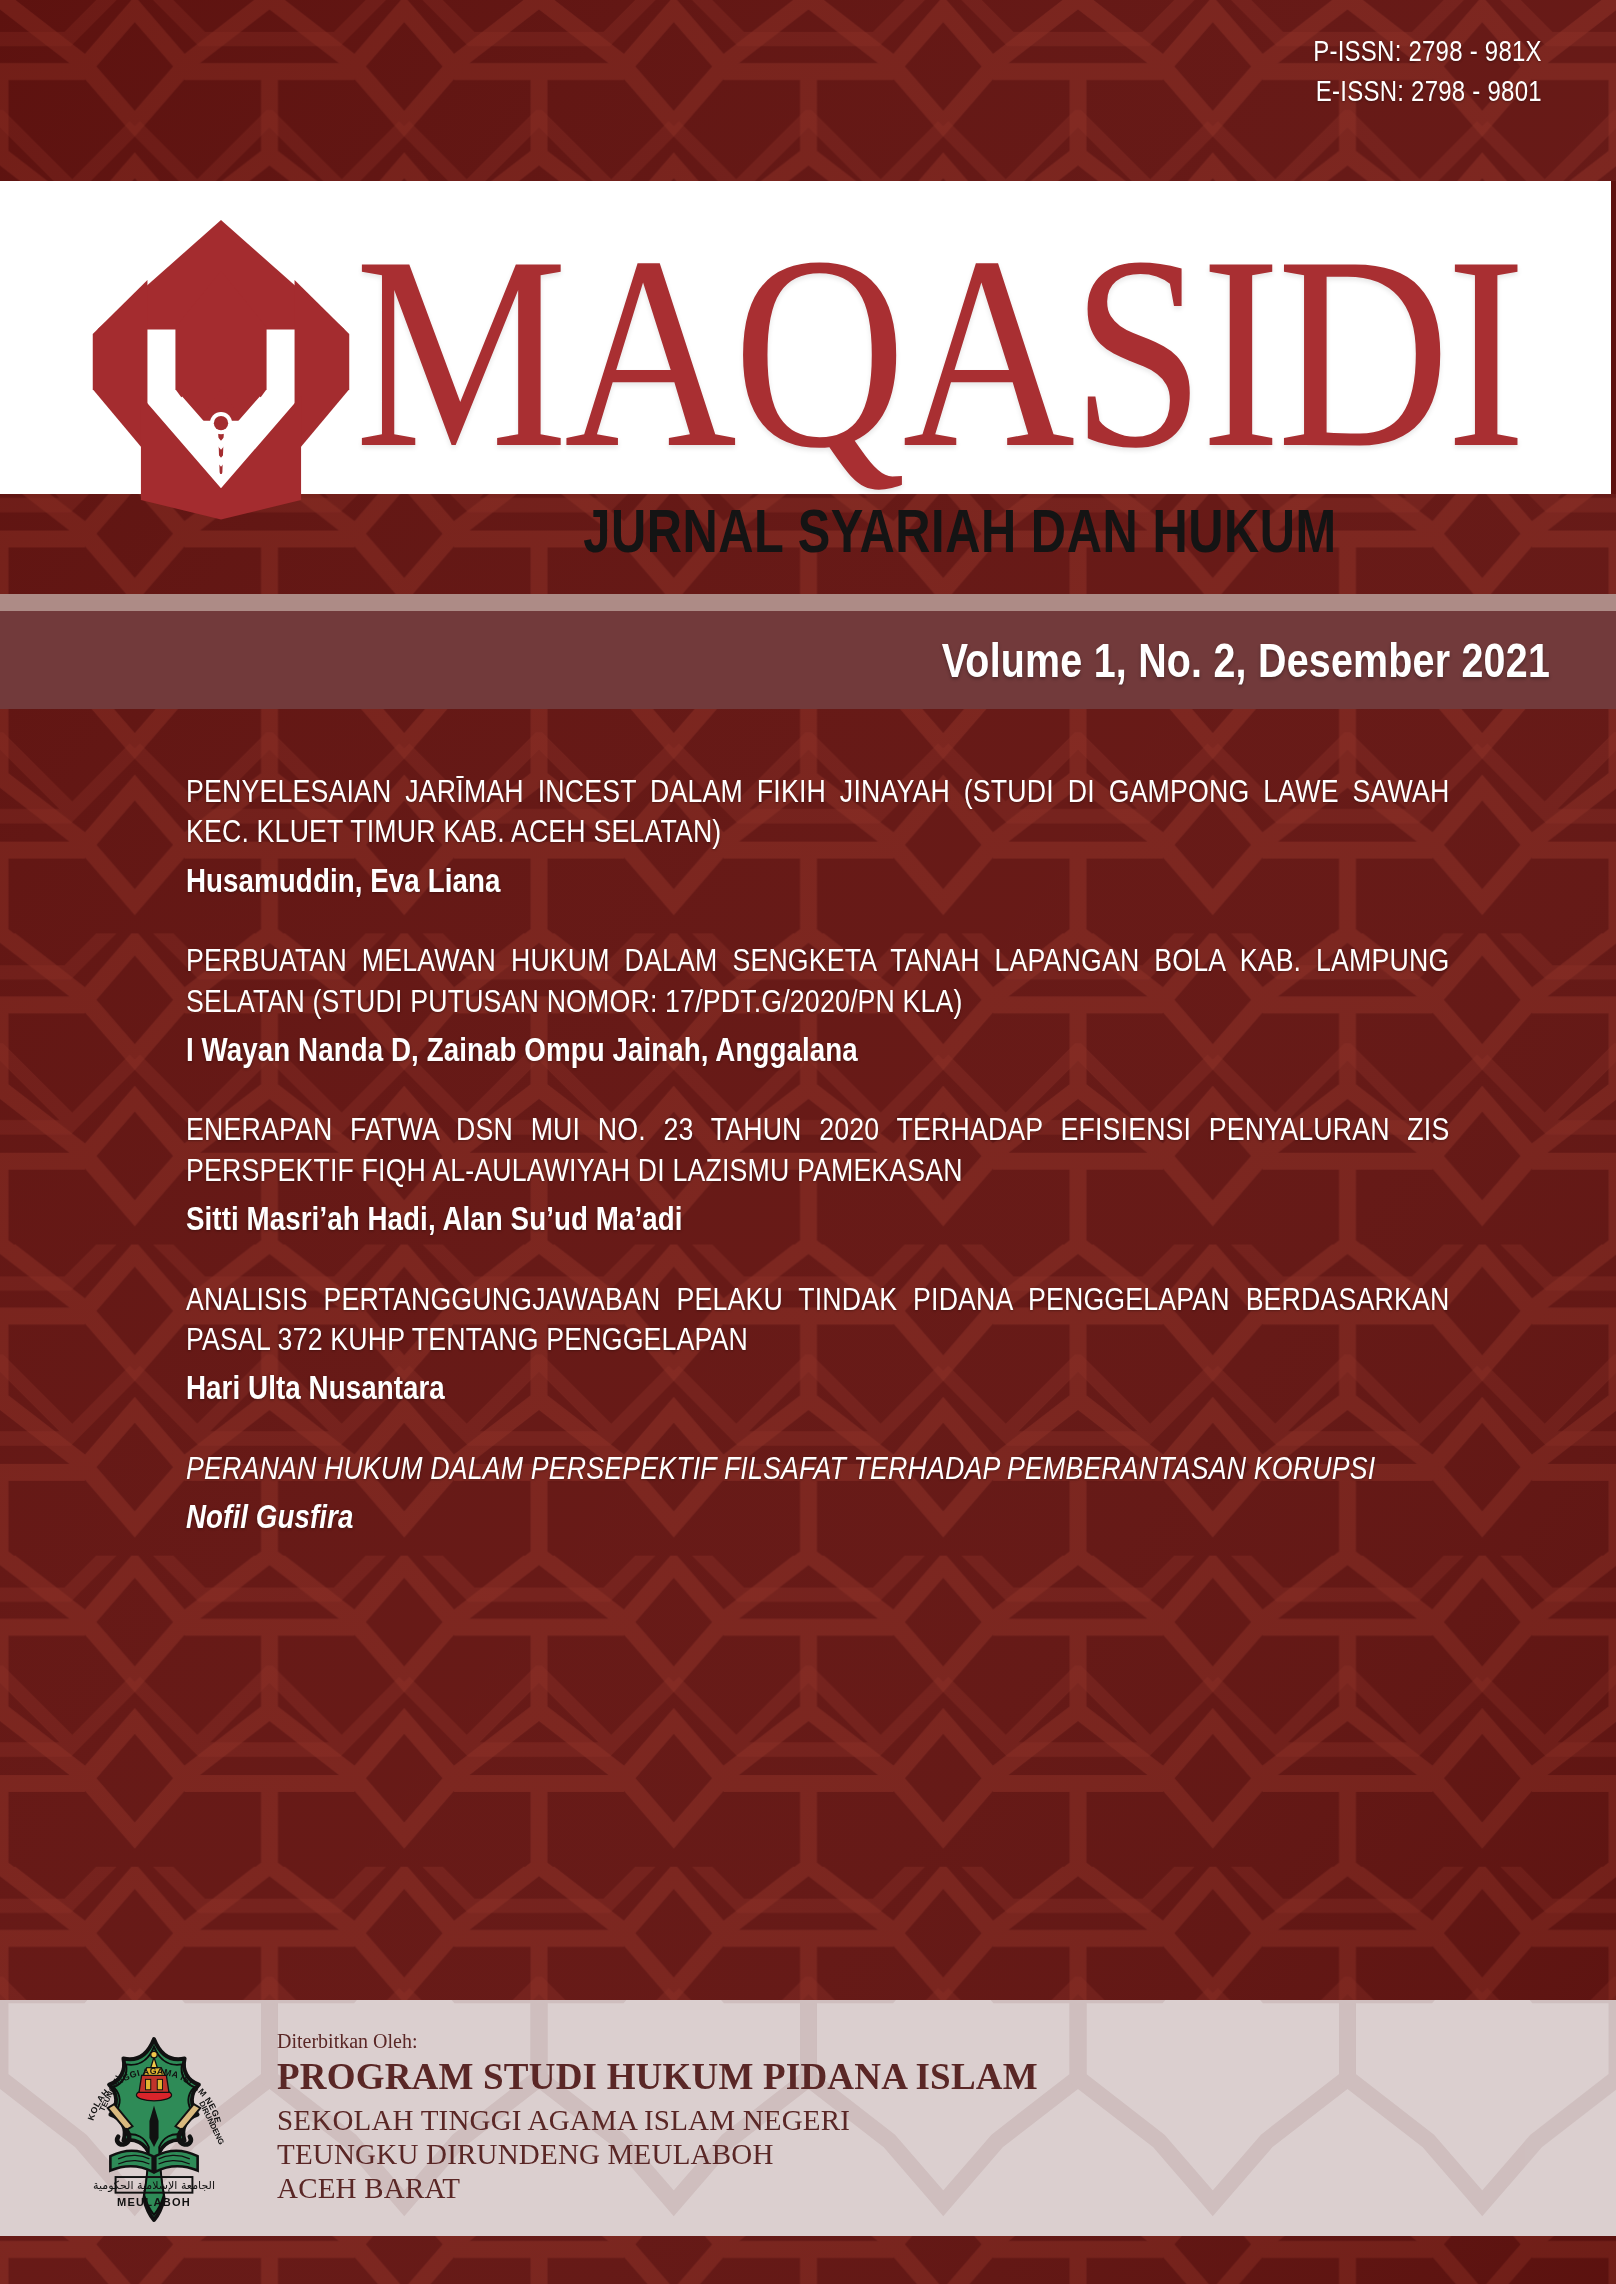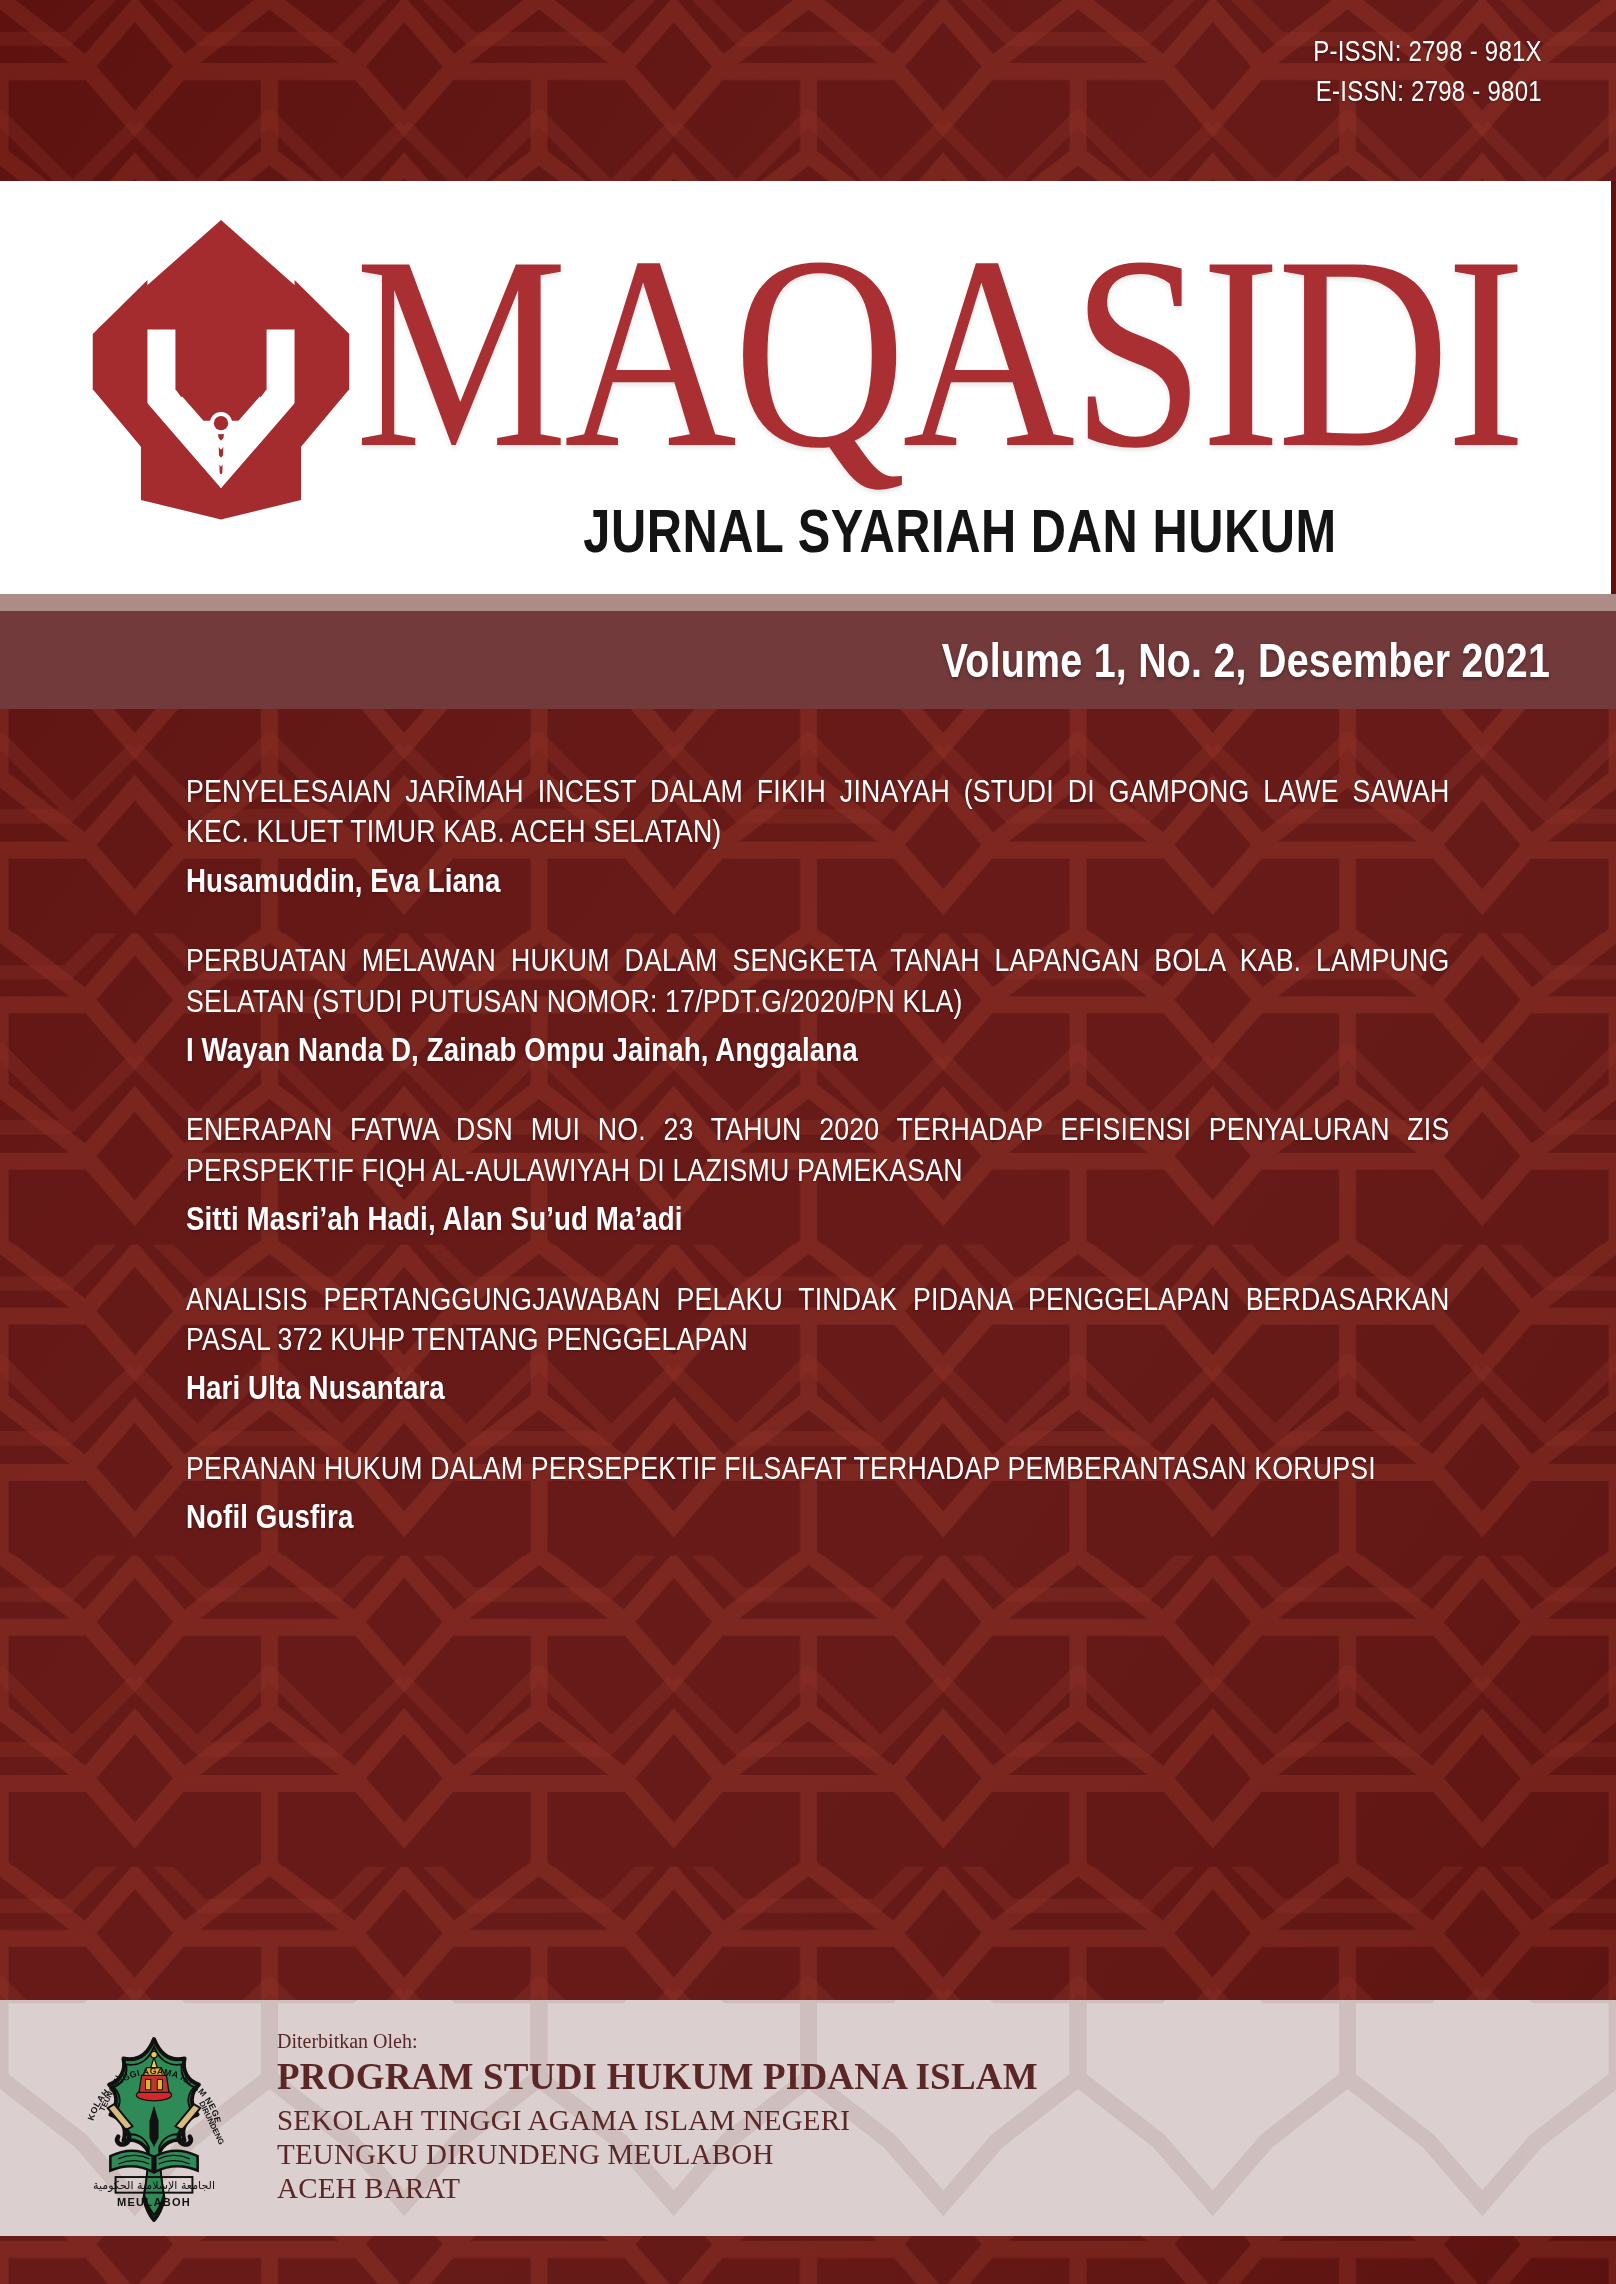--- a/index.html
+++ b/index.html
@@ -38,21 +38,21 @@
     letter-spacing:0.3px;
     transform:scaleX(0.80);
     transform-origin:right center;
     text-shadow:0 1.3px 2.6px rgba(0,0,0,.35);
     white-space:nowrap;
   }
 
   
   .masthead{
     position:absolute; left:0; top:181px;
-    width:1617px; height:413px;
+    width:1617px; height:313px;
     background:#ffffff;
     z-index:3;
   }
   .masthead-edge{
     position:absolute; right:0; top:0; width:5.9px; height:100%;
     background:#5e110f;
   }
 
   .logo-mark{
     position:absolute; left:68px; top:13px;
@@ -114,21 +114,21 @@
     white-space:nowrap;
   }
 
   
   .toc{
     position:absolute; left:186px; top:771px;
     width:1263px;
     z-index:3;
   }
   .article{ margin-bottom:40px; }
-  .article:last-child{ margin-bottom:16px; }
+  .article:last-child{ margin-bottom:16px;font-style:italic; }
 
   .art-title{
     color:#ffffff;
     font-family:"Liberation Sans", sans-serif;
     font-weight:400;
     font-size:32px;
     line-height:1.26;
     letter-spacing:0.2px;
     text-align:justify;
     text-align-last:left;

